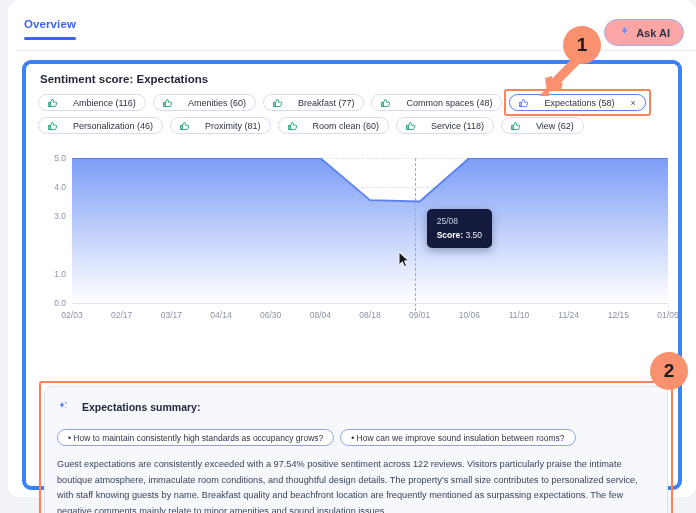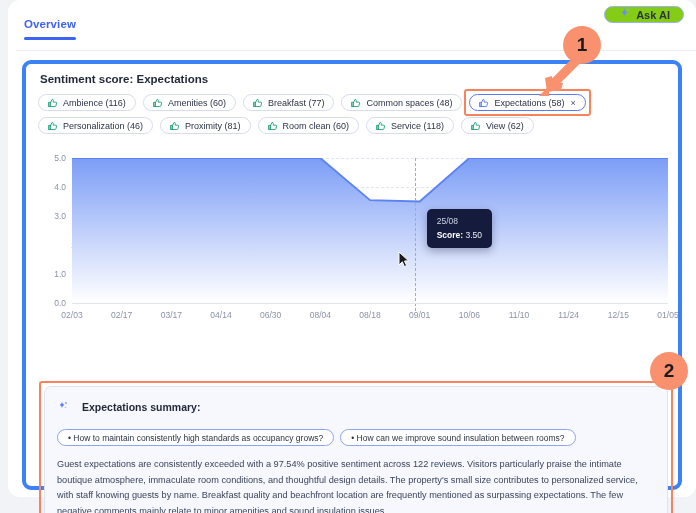--- a/index.html
+++ b/index.html
@@ -52,27 +52,27 @@
   }
   .tabs-rule {
     position: absolute;
     left: 8px; right: 0; top: 50px;
     height: 1px; background: #e9ecf3;
   }
 
   
   .ask-ai {
     position: absolute;
-    right: 12px; top: 6px;
-    height: 17px;
+    right: 12px; top: 19px;
+    height: 27px;
     display: flex; align-items: center; gap: 5px;
     padding: 0 13px;
     border: 1.2px solid #9cb0f0;
     border-radius: 14px;
-    background: #84cc16;
+    background: #fca5a5;
     cursor: pointer;
   }
   .ask-ai .lbl { font-size: 11px; font-weight: bold; color: #2b3344; }
 
   
   .card {
     position: absolute;
     left: 14px; top: 60px;
     width: 660px; height: 430px;
     background: #fff;
@@ -84,21 +84,21 @@
     font-size: 11.5px; font-weight: bold; color: #1f2737;
   }
 
   
   .chips {
     position: absolute; left: 12px; top: 30px;
     width: 636px;
     display: flex; flex-wrap: wrap; gap: 6px 7px;
   }
   .chip {
-    display: inline-flex; align-items: center; gap: 5px;
+    display: inline-flex; align-items: center; gap: 15px;
     height: 17px;
     padding: 0 9px;
     border: 1px solid #d7dcea;
     border-radius: 9px;
     background: #fff;
     font-size: 9px;
     color: #2b3344;
     cursor: pointer;
     white-space: nowrap;
   }

